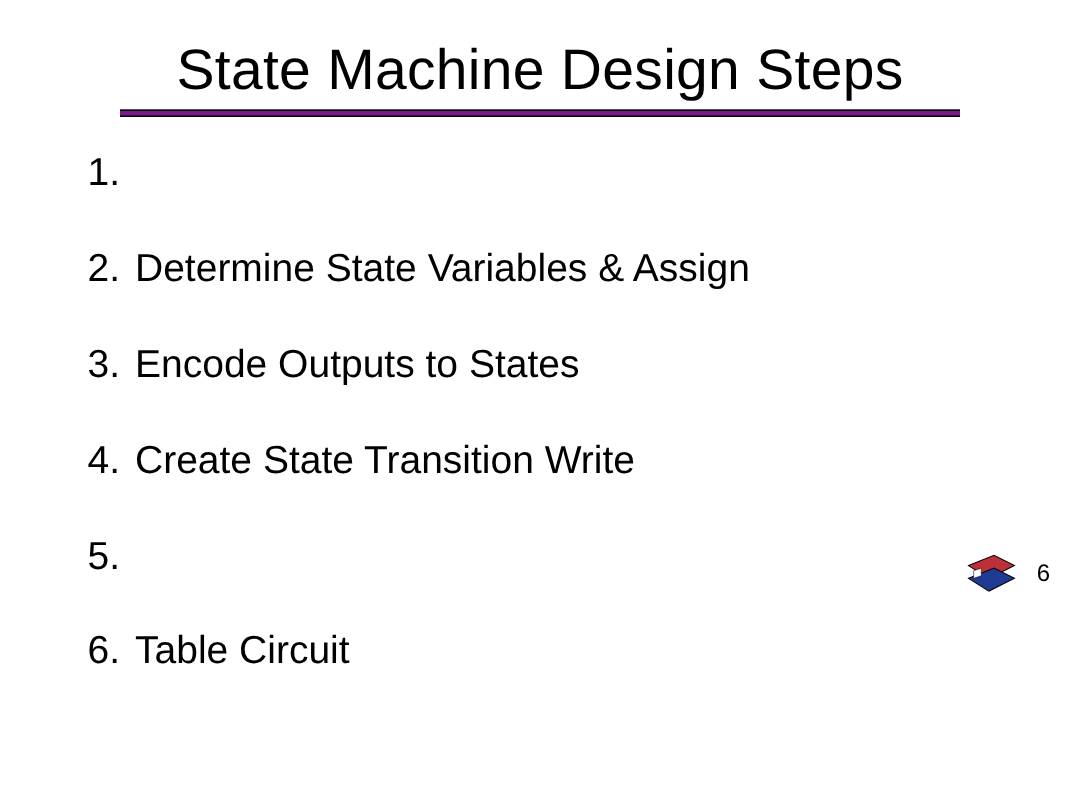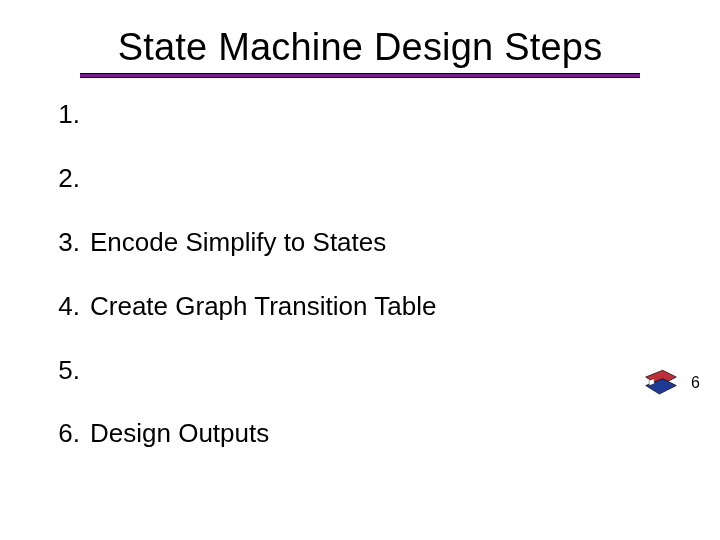--- a/index.html
+++ b/index.html
@@ -30,35 +30,36 @@
   <div class="rules">
     <div class="rule-inner"></div>
   </div>
 
   <div class="list">
     <div class="item">
       <span class="num">1.</span>
     </div>
     <div class="item">
       <span class="num">2.</span>
+      <span class="txt">Determine State Variables &amp; Assign</span>
     </div>
     <div class="item">
       <span class="num">3.</span>
-      <span class="txt">Encode Simplify to States</span>
+      <span class="txt">Encode Outputs to States</span>
     </div>
     <div class="item">
       <span class="num">4.</span>
-      <span class="txt">Create Graph Transition Table</span>
+      <span class="txt">Create State Transition Write</span>
     </div>
     <div class="item">
       <span class="num">5.</span>
     </div>
     <div class="item">
       <span class="num">6.</span>
-      <span class="txt">Design Outputs</span>
+      <span class="txt">Table Circuit</span>
     </div>
   </div>
 
   <div class="logo">
     <svg viewBox="0 0 40 34">
       <polygon points="2,10 22,2 38,10 18,20" fill="#bd3039" stroke="#000" stroke-width="0.8"></polygon>
       <polygon points="2,20 22,12 38,20 18,30" fill="#1f3a93" stroke="#000" stroke-width="0.8"></polygon>
       <polygon points="6,14 12,12 12,18 6,20" fill="#ffffff" stroke="#000" stroke-width="0.4"></polygon>
     </svg>
   </div>

